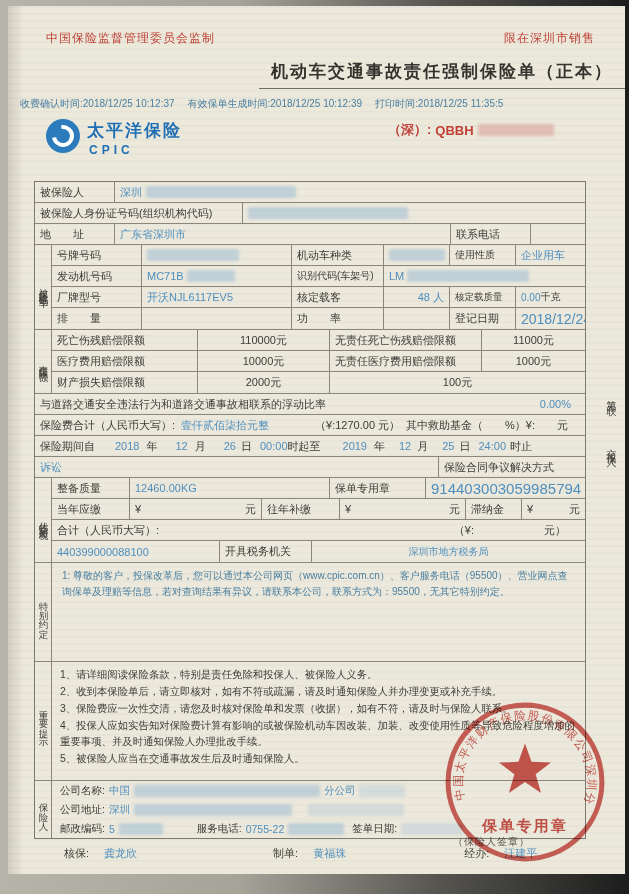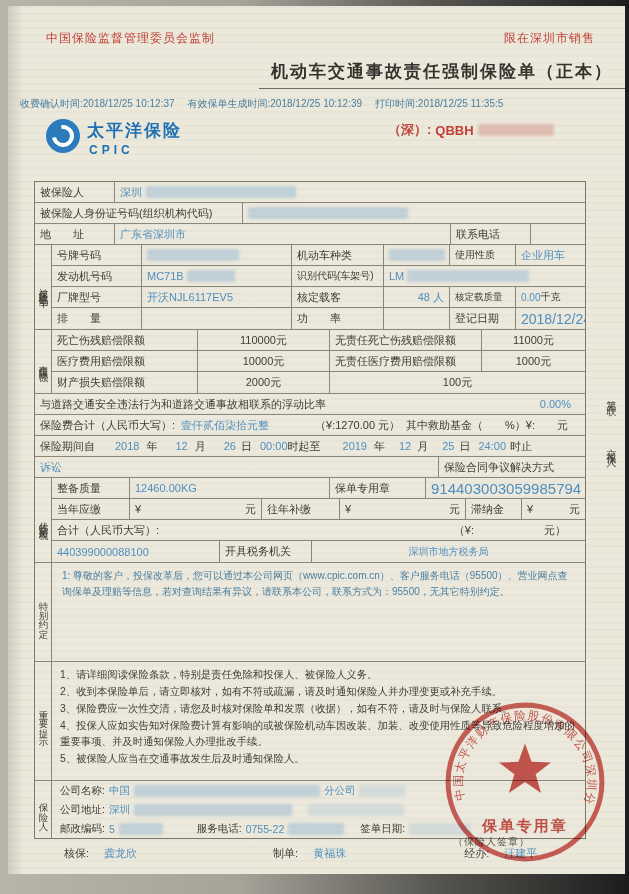--- a/index.html
+++ b/index.html
@@ -318,21 +318,21 @@
           <span class="blur" style="width:158px"></span>
           <span class="blur lo" style="width:96px;margin-left:12px"></span>
         </div>
         <div class="irow">
           <span>邮政编码:</span>
           <span class="blue">5</span>
           <span class="blur" style="width:44px"></span>
           <span style="margin-left:30px">服务电话:</span>
           <span class="blue">0755-22</span>
           <span class="blur" style="width:56px"></span>
-          <span style="margin-left:12px">签单日期:</span>
+          <span style="margin-left:4px">签单日期:</span>
           <span class="blur lo" style="width:62px"></span>
         </div>
       </div>
     </div>
 
   </div>
 
   <div class="signrow">
     <div class="sg" style="margin-left:30px">
       <span>核保:</span>

